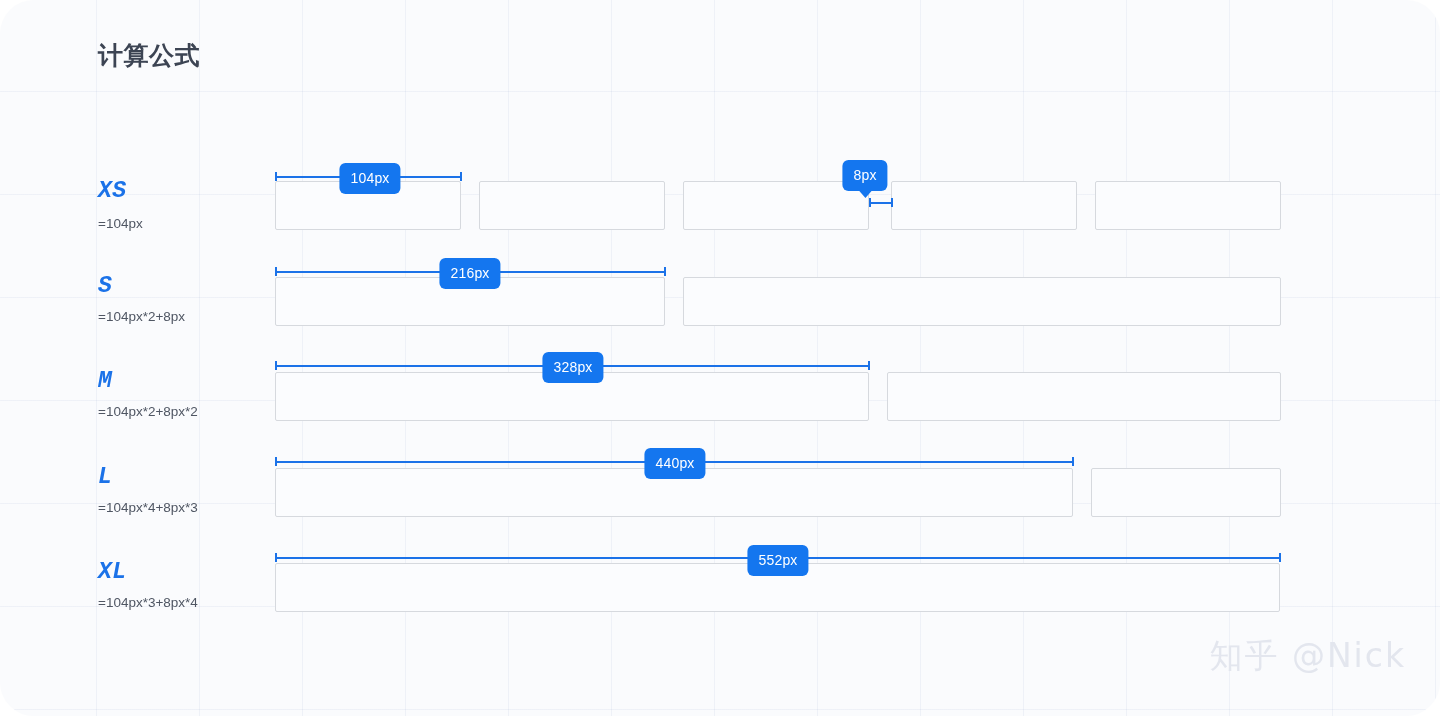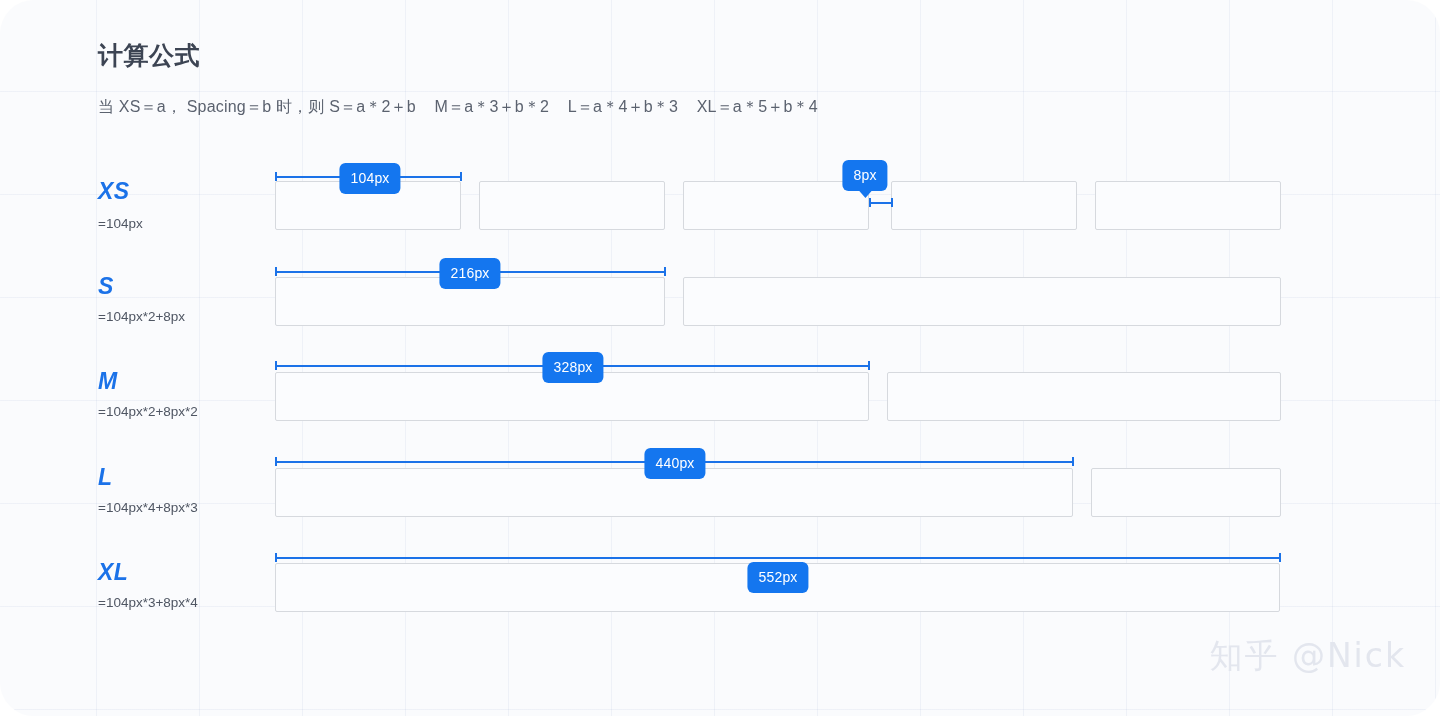--- a/index.html
+++ b/index.html
@@ -60,20 +60,21 @@
   .row { position: absolute; left: 0; }
 
   .row-label {
     position: absolute;
     left: 98px;
     font-style: italic;
     font-weight: bold;
     color: #1b72e8;
     font-size: 23px;
     letter-spacing: 0.5px;
+    font-family: Liberation Mono, monospace;
   }
 
   .row-formula {
     position: absolute;
     left: 98px;
     font-size: 13.5px;
     color: #4f5663;
     white-space: nowrap;
   }
 
@@ -148,21 +149,20 @@
   }
 </style>
 </head>
 <body>
 
 <div id="stage">
   <div class="card">
 
     <div class="page-title">计算公式</div>
 
-    <div class="formula-line">当 XS＝a， Spacing＝b 时，则 S＝a＊2＋b    M＝a＊3＋b＊2    L＝a＊4＋b＊3    XL＝a＊5＋b＊4</div>
 
     <div class="row">
       <div class="row-label" style="top:178px;">XS</div>
       <div class="row-formula" style="top:216px;">=104px</div>
 
       <div class="track" style="top:181px; width:1005px; height:51px;">
         <div class="box" style="left:0px;   width:186px;"></div>
         <div class="box" style="left:204px; width:186px;"></div>
         <div class="box" style="left:408px; width:186px;"></div>
         <div class="box" style="left:616px; width:186px;"></div>
@@ -247,19 +247,19 @@
       <div class="track" style="top:563px; width:1005px; height:51px;">
         <div class="box" style="left:0px; width:1005px;"></div>
       </div>
 
       <div class="measure" style="left:275px; top:553px; width:1006px;">
         <div class="cap start"></div>
         <div class="rule"></div>
         <div class="cap end"></div>
       </div>
 
-      <div class="badge" style="left:778px; top:545px;margin-top:17px;">552px</div>
+      <div class="badge" style="left:778px; top:545px;">552px</div>
     </div>
 
     <div class="watermark">知乎 @Nick</div>
 
   </div>
 </div>
 
 </body></html>

